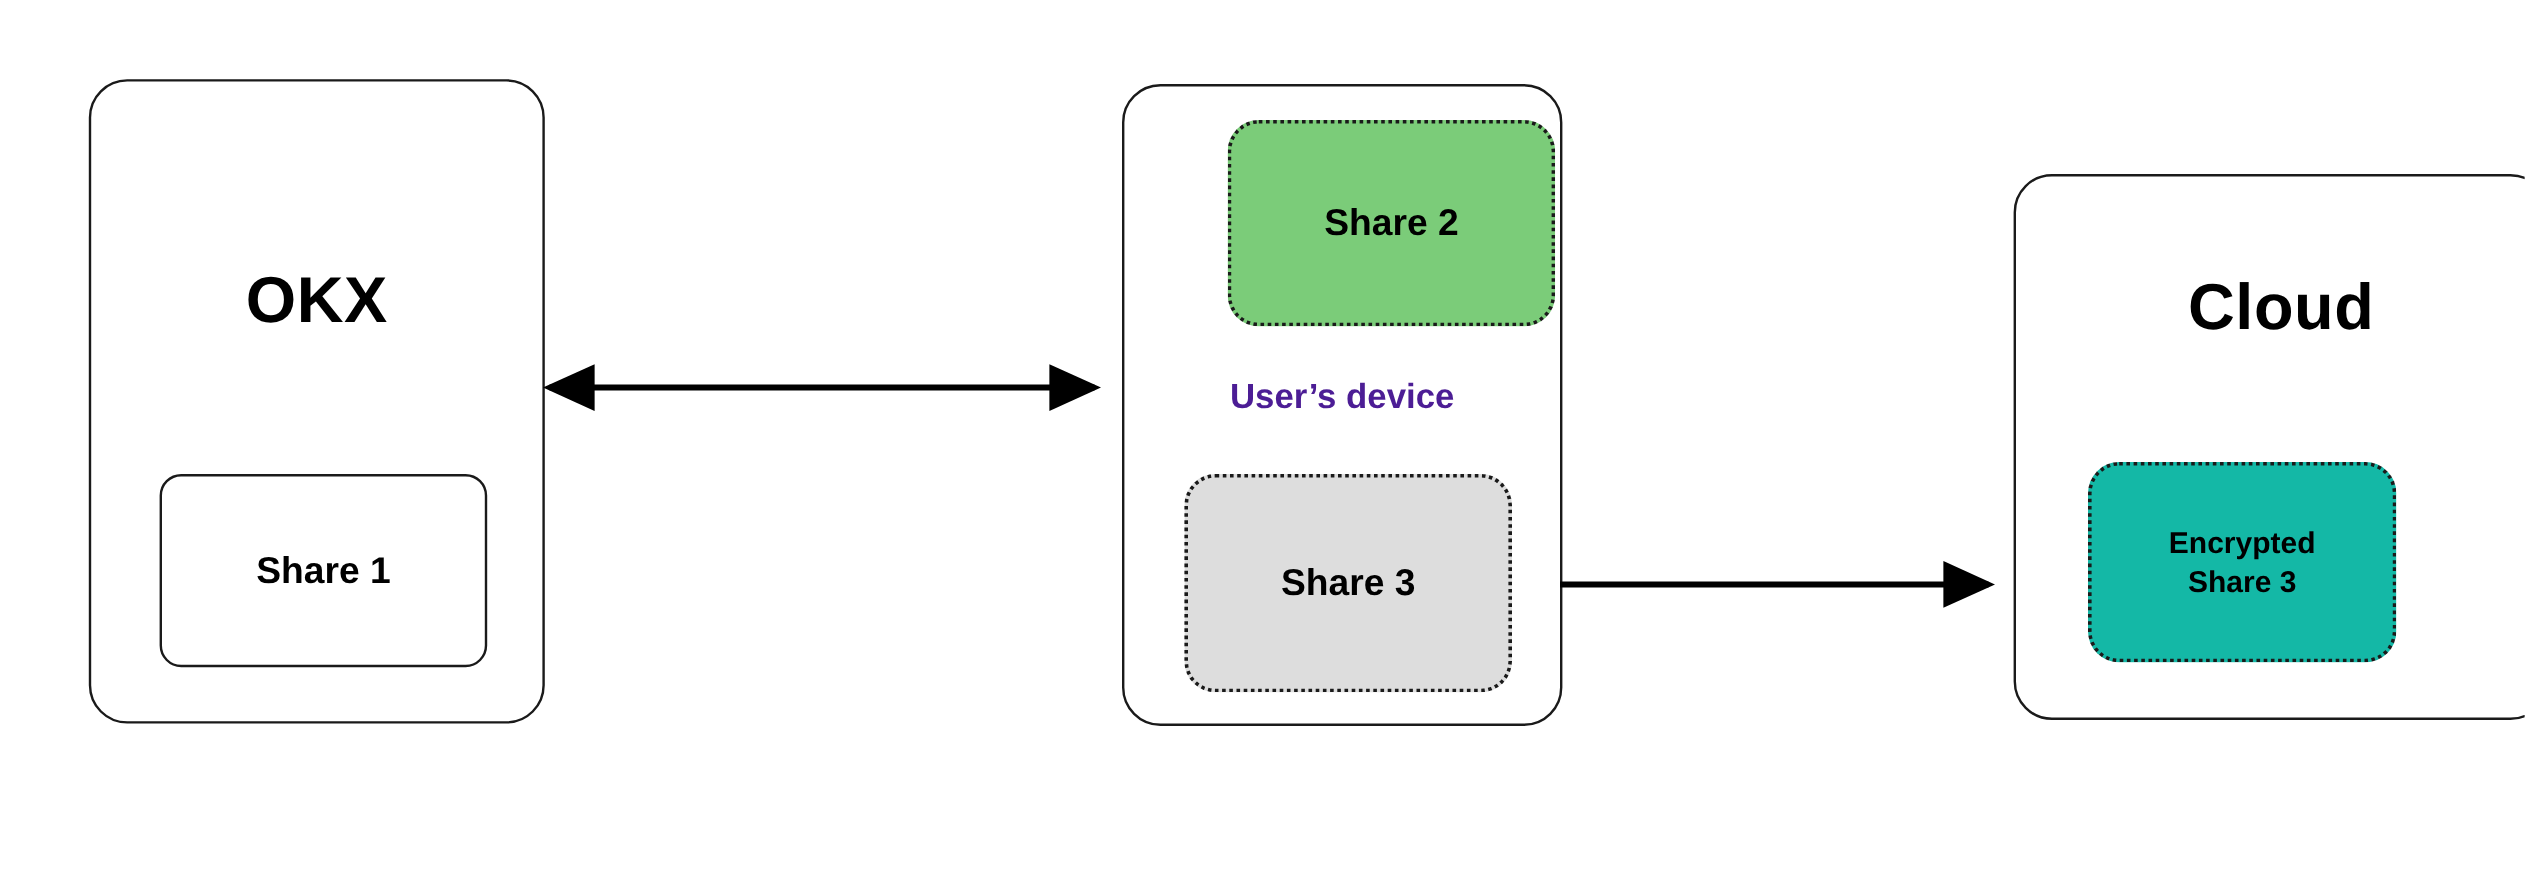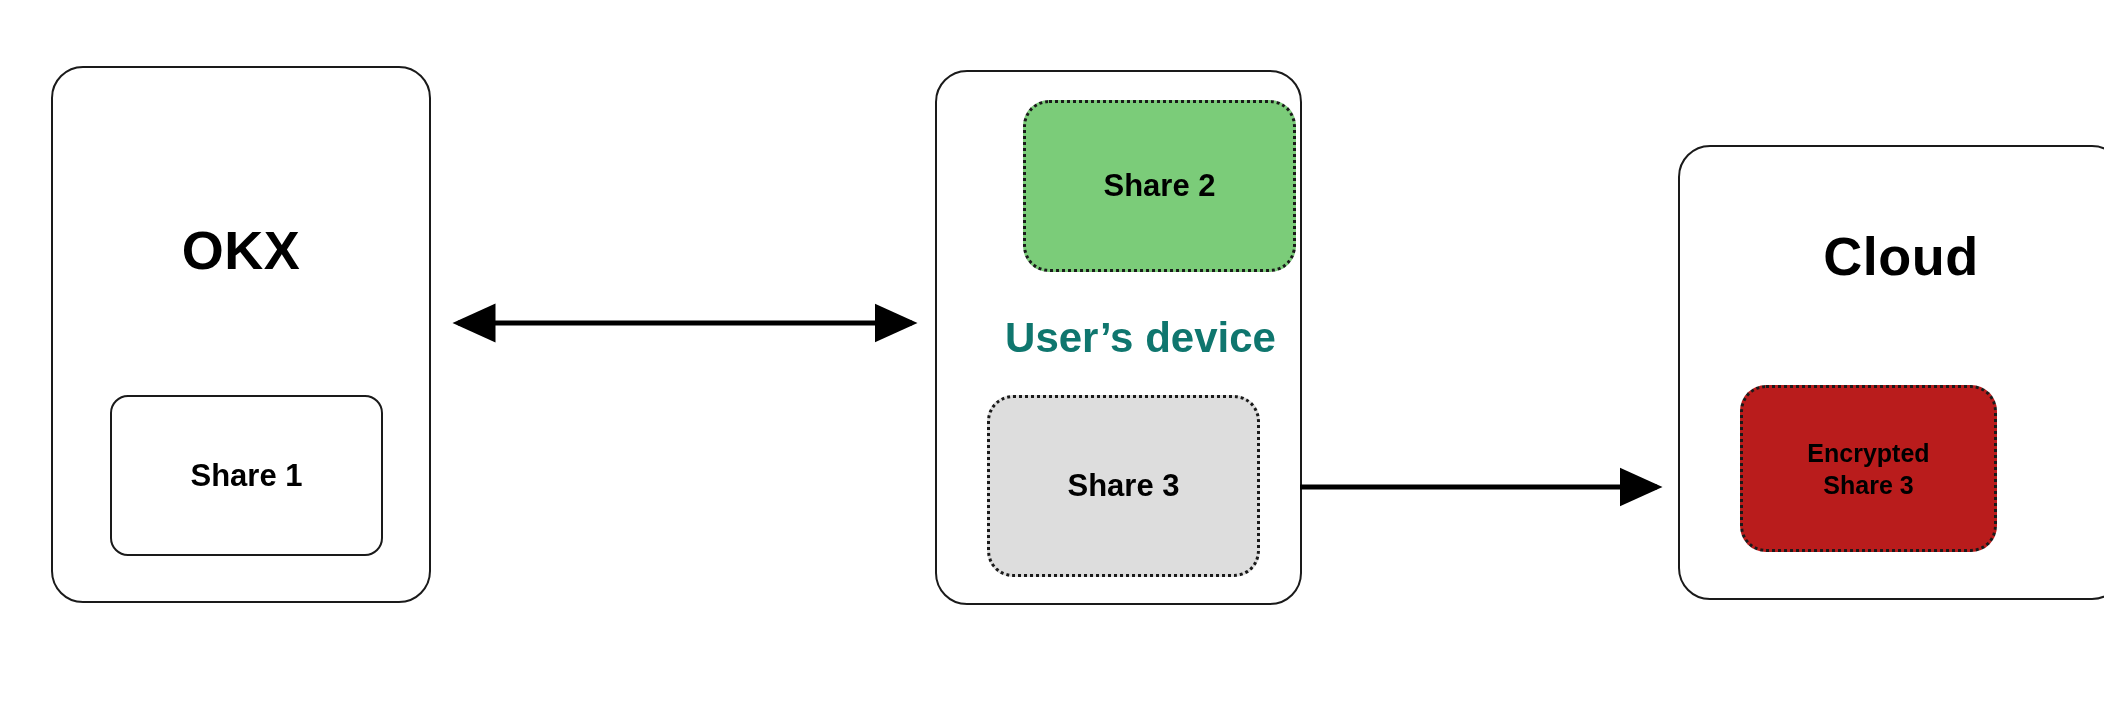--- a/index.html
+++ b/index.html
@@ -21,21 +21,21 @@
   }
 
   
   .node-box {
     position: absolute;
     background: #ffffff;
     border: 2px solid #1a1a1a;
     border-radius: 32px;
     box-sizing: border-box;
   }
-  #okx-box      { left: 51px;   top: 66px;  width: 380px; height: 537px; }
+  #okx-box      { left: 74px;   top: 66px;  width: 380px; height: 537px; }
   #device-box   { left: 935px;  top: 70px;  width: 367px; height: 535px; }
   #cloud-box    { left: 1678px; top: 145px; width: 446px; height: 455px; }
 
   
   .node-title {
     position: absolute;
     left: 0;
     width: 100%;
     text-align: center;
     font-weight: 700;
@@ -96,24 +96,23 @@
   }
 
   
   #device-label {
     position: absolute;
     left: 0;
     top: 245px;
     width: 100%;
     text-align: center;
     font-weight: 700;
-    font-size: 42px;
-    color: #0f766e;
+    font-size: 29px;
+    color: #4c1d95;
     line-height: 1;
-    padding-left: 22px;
   }
 
   
   .arrow-svg {
     position: absolute;
     overflow: visible;
   }
   #arrow-okx-device { left: 425px;  top: 300px; width: 520px; height: 46px; }
   #arrow-device-cloud { left: 1295px; top: 464px; width: 395px; height: 46px; }
 </style>
@@ -155,21 +154,21 @@
     <defs>
       <marker id="head-right-2" markerWidth="9" markerHeight="9" refX="7.5" refY="4.5" orient="auto" markerUnits="strokeWidth">
         <path d="M0,0.6 L8.6,4.5 L0,8.4 z" fill="#000000"></path>
       </marker>
     </defs>
     <line x1="5" y1="23" x2="362" y2="23" stroke="#000000" stroke-width="5" marker-end="url(#head-right-2)"></line>
   </svg>
 
   <div class="node-box" id="cloud-box">
     <div class="node-title" id="cloud-title">Cloud</div>
-    <div class="share-chip chip-dashed" id="enc-share3-chip" style="background:#b91c1c;">
+    <div class="share-chip chip-dashed" id="enc-share3-chip" style="background:#14b8a6;">
       <span>
         <span>Encrypted</span><br>
         <span>Share 3</span>
       </span>
     </div>
   </div>
 
 </div>
 
 </body></html>

